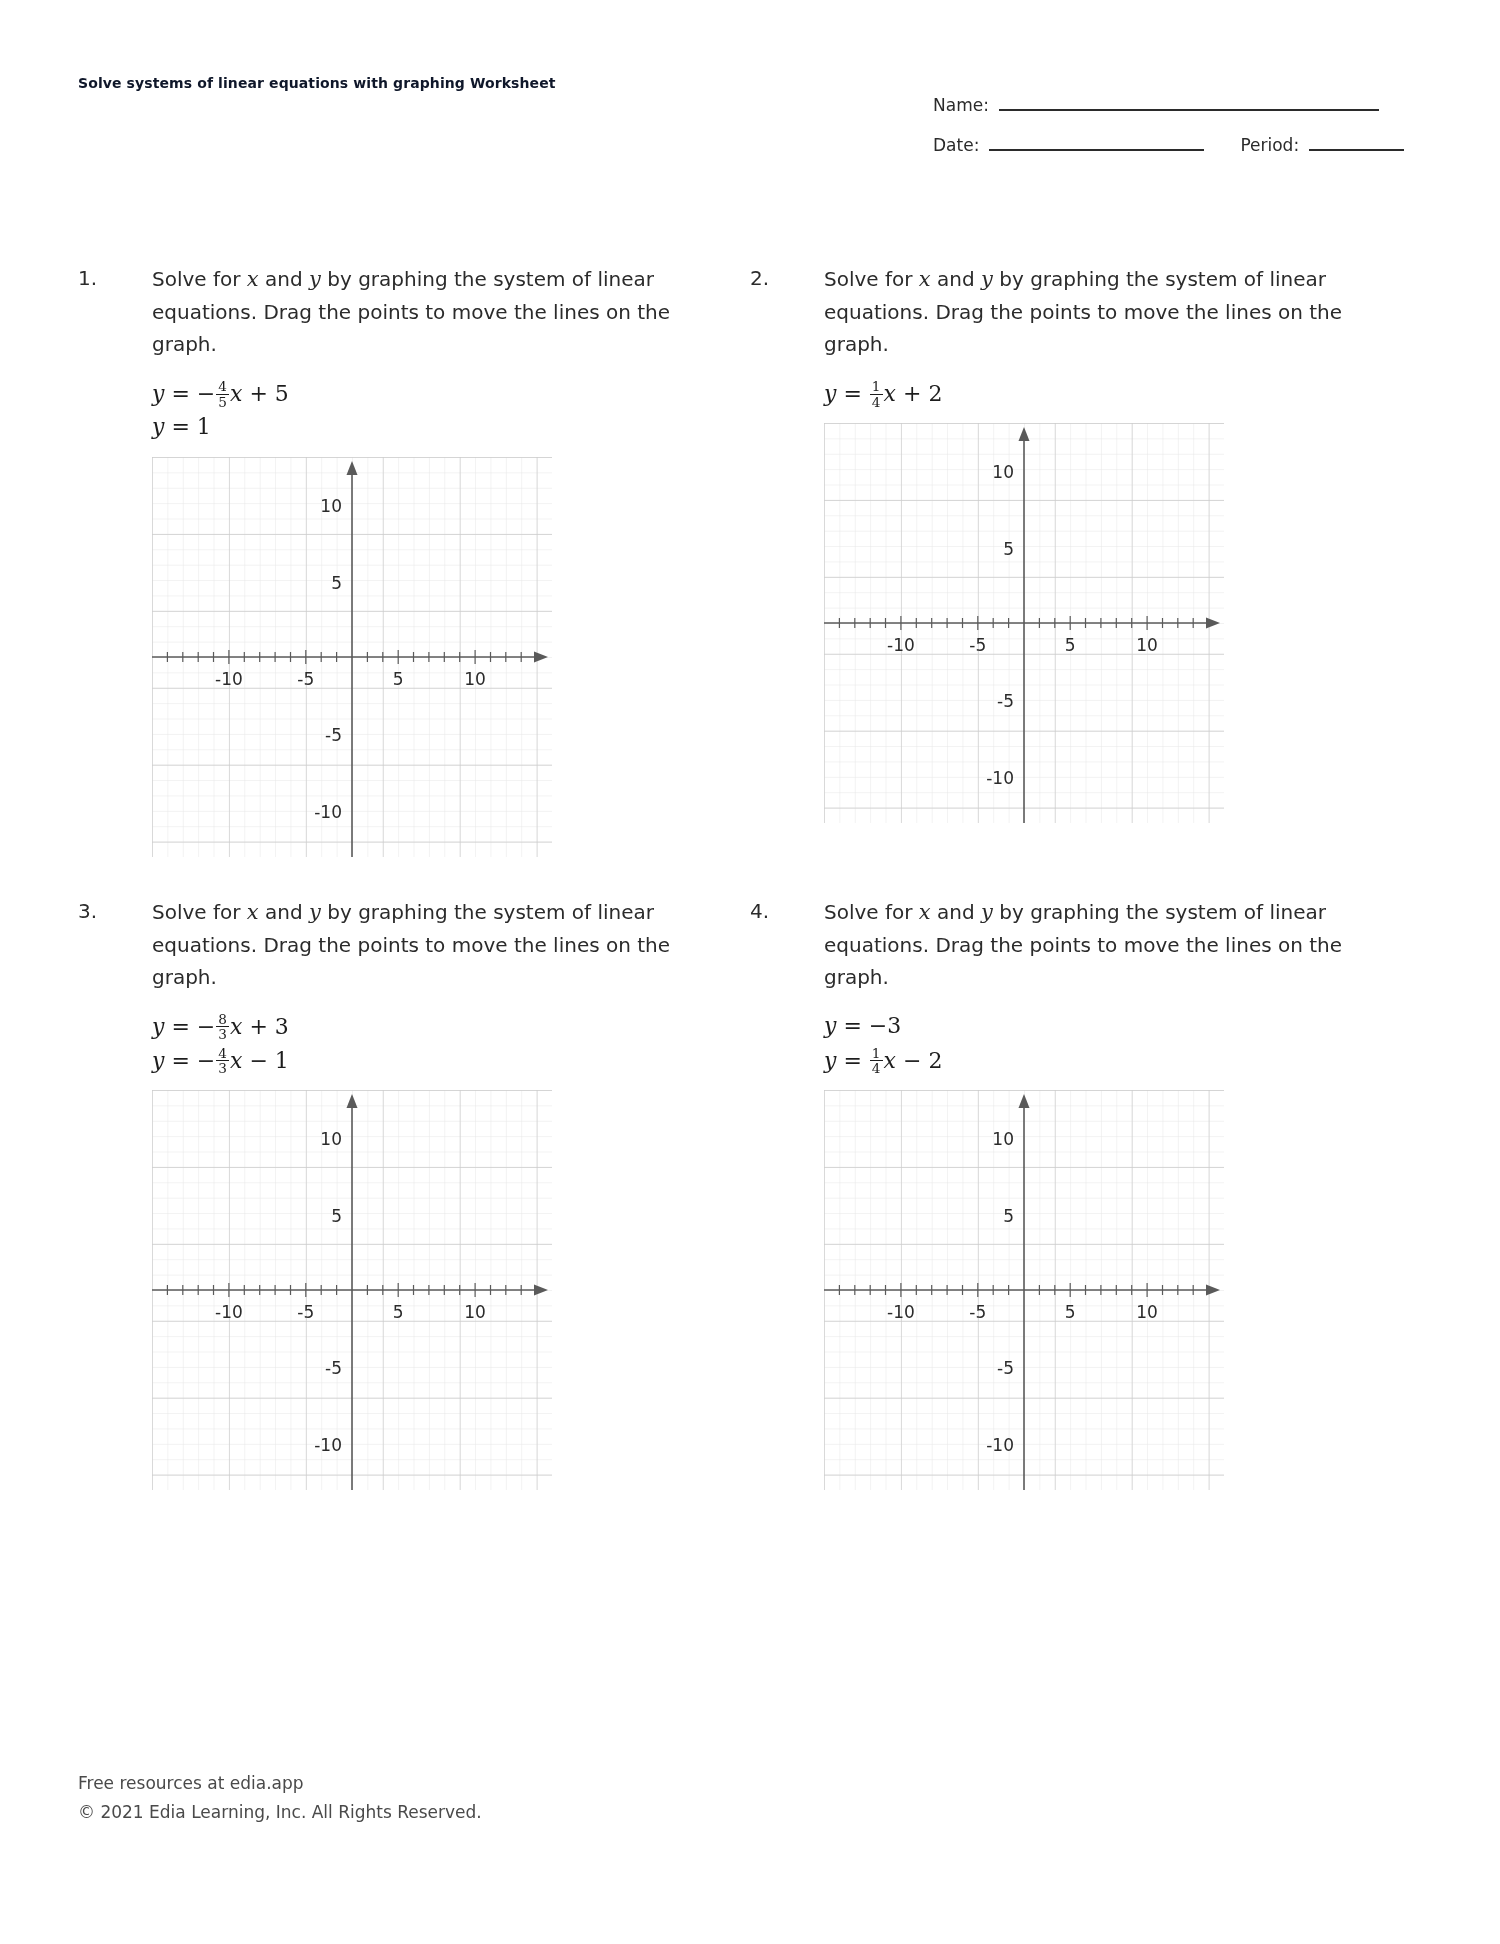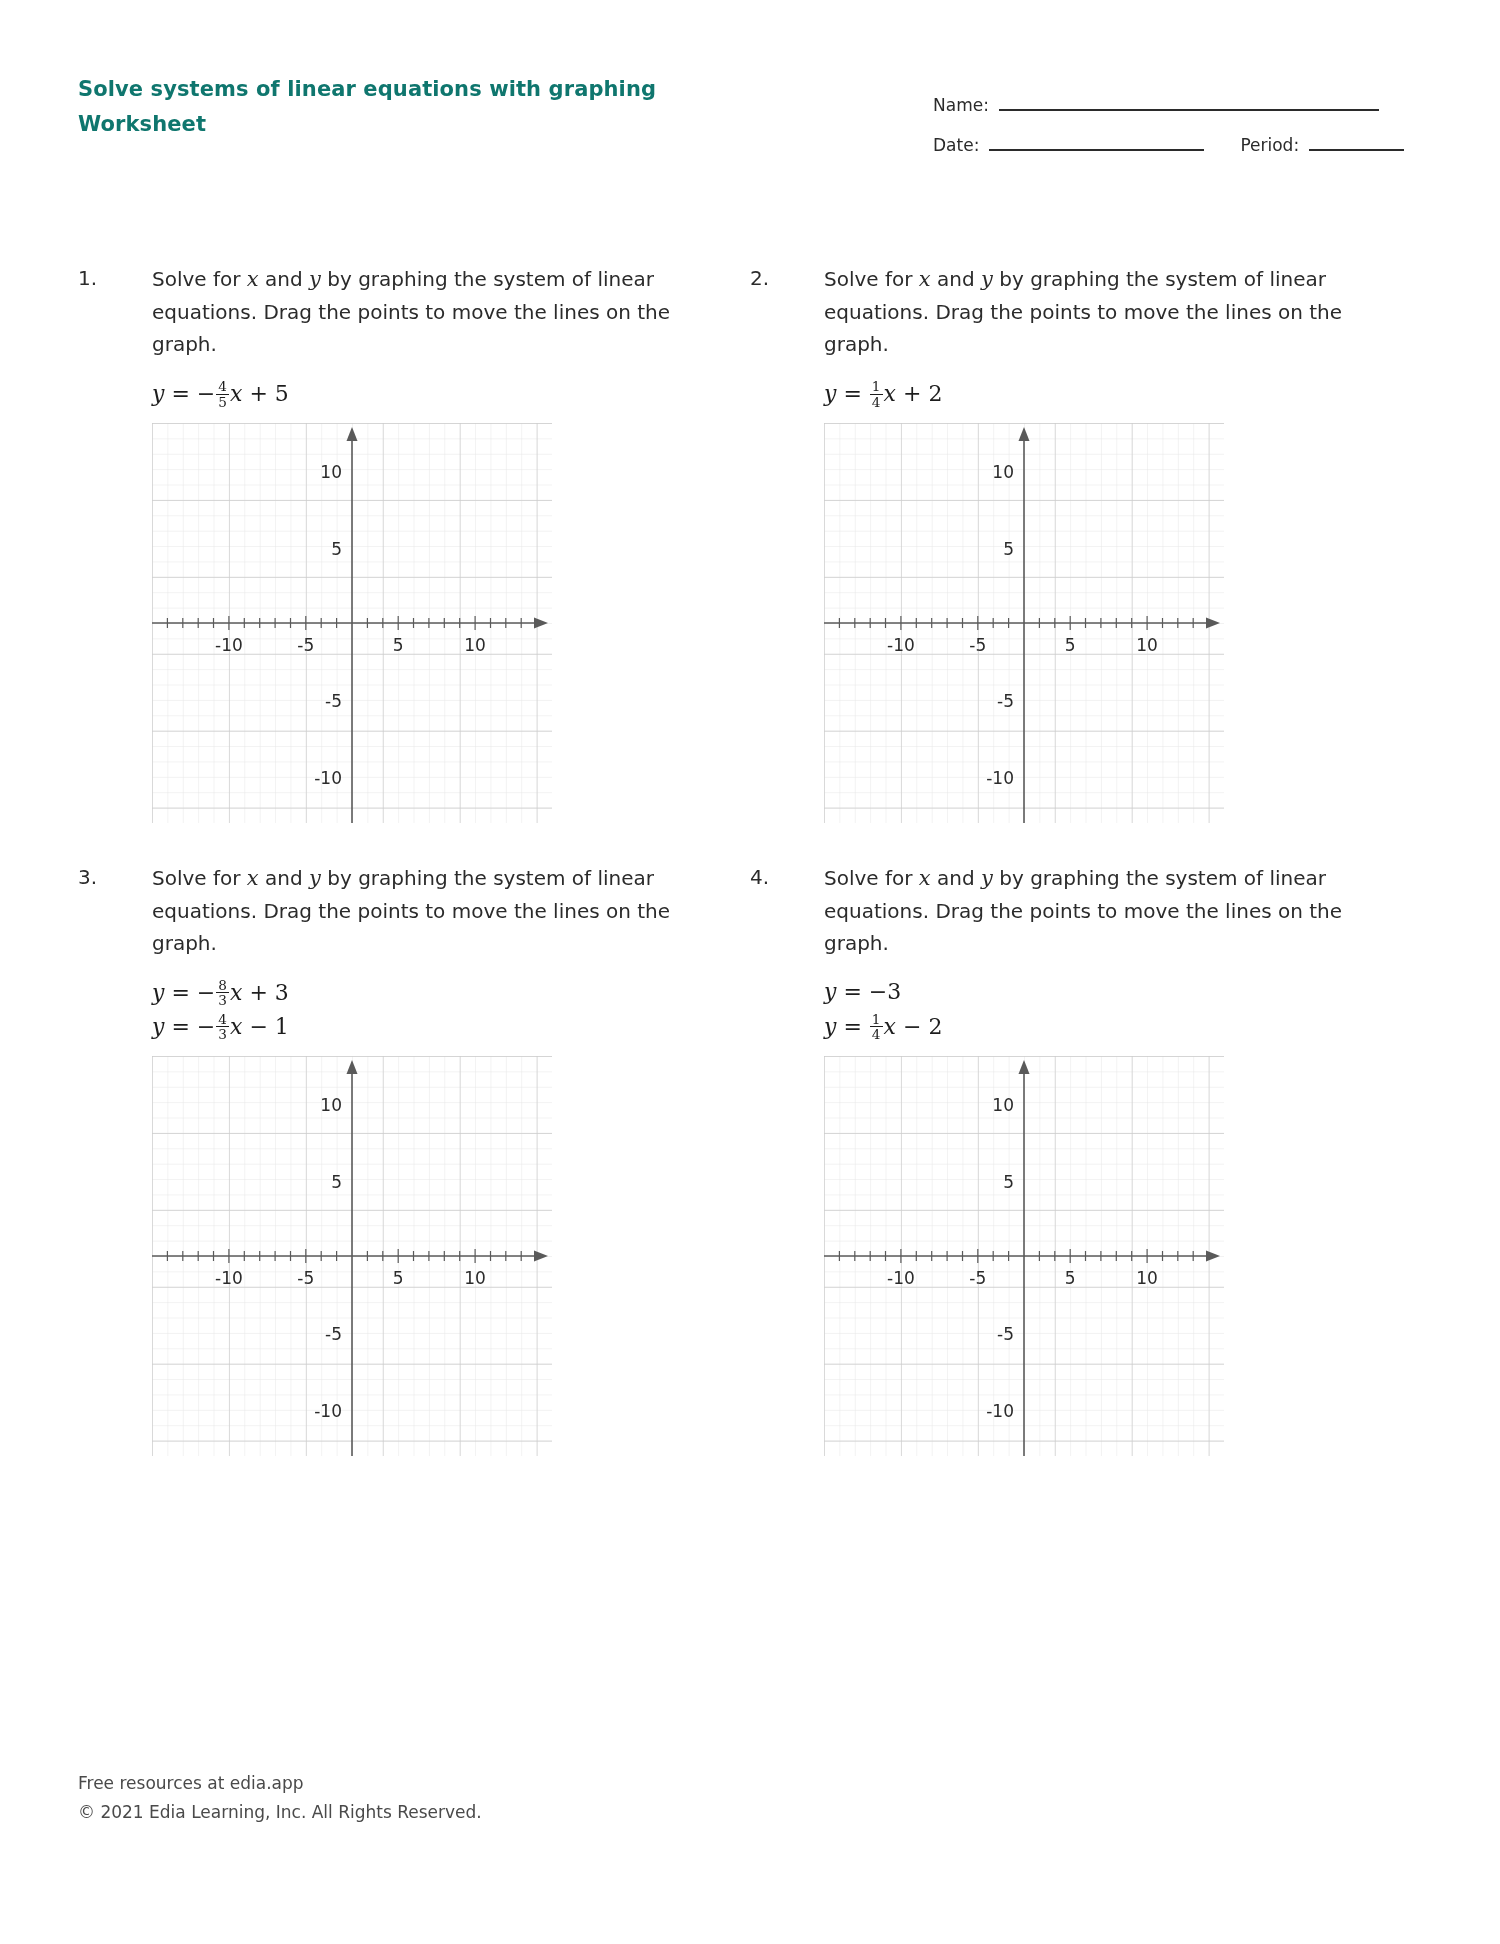--- a/index.html
+++ b/index.html
@@ -29,24 +29,24 @@
     top: 72px;
     left: 78px;
     right: 78px;
     height: 90px;
   }
   .doc-title {
     position: absolute;
     left: 0;
     top: 0;
     width: 620px;
-    font-size: 21px;
+    font-size: 14px;
     font-weight: bold;
     line-height: 1.65;
-    color: #0f766e;
+    color: #0f172a;
     letter-spacing: 0.1px;
   }
   .meta {
     position: absolute;
     left: 855px;
     top: 4px;
     width: 560px;
     font-size: 17px;
     color: #2b2b2b;
   }
@@ -184,20 +184,21 @@
 
     <div class="prob-row">
 
       <div class="problem">
         <div class="prob-inner">
           <div class="prob-num">1.</div>
           <div class="prob-body">
             <div class="prob-text"><span>Solve for </span><span class="math-var">x</span><span> and </span><span class="math-var">y</span><span> by graphing the system of linear equations. Drag the points to move the lines on the graph.</span></div>
             <div class="equations">
               <span class="eq">y <span class="op">=</span> <span class="op">−</span><span class="frac"><span class="top">4</span><span class="bot">5</span></span>x <span class="op">+</span> <span class="num">5</span></span>
+              <span class="eq">y <span class="op">=</span> <span class="num">1</span></span>
             </div>
             <div class="graph-wrap">
               <svg class="graph" width="400" height="400" viewBox="0 0 400 400">
                 <defs>
                   <pattern id="minor1" width="15.3846" height="15.3846" patternUnits="userSpaceOnUse">
                     <path d="M 15.3846 0 L 0 0 0 15.3846" fill="none" stroke="#e6e6e6" stroke-width="1"></path>
                   </pattern>
                   <pattern id="major1" width="76.923" height="76.923" patternUnits="userSpaceOnUse">
                     <path d="M 76.923 0 L 0 0 0 76.923" fill="none" stroke="#cccccc" stroke-width="1.3"></path>
                   </pattern>

